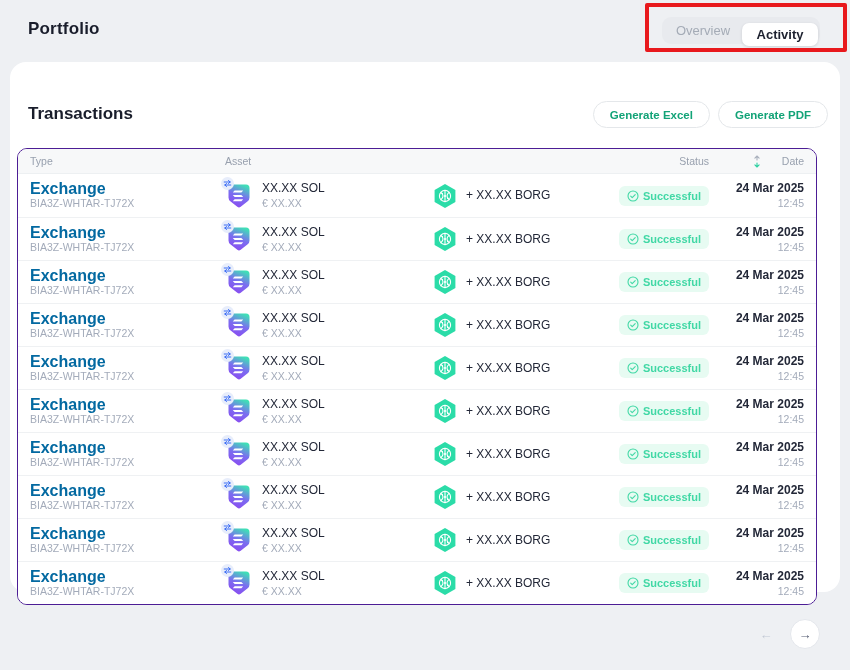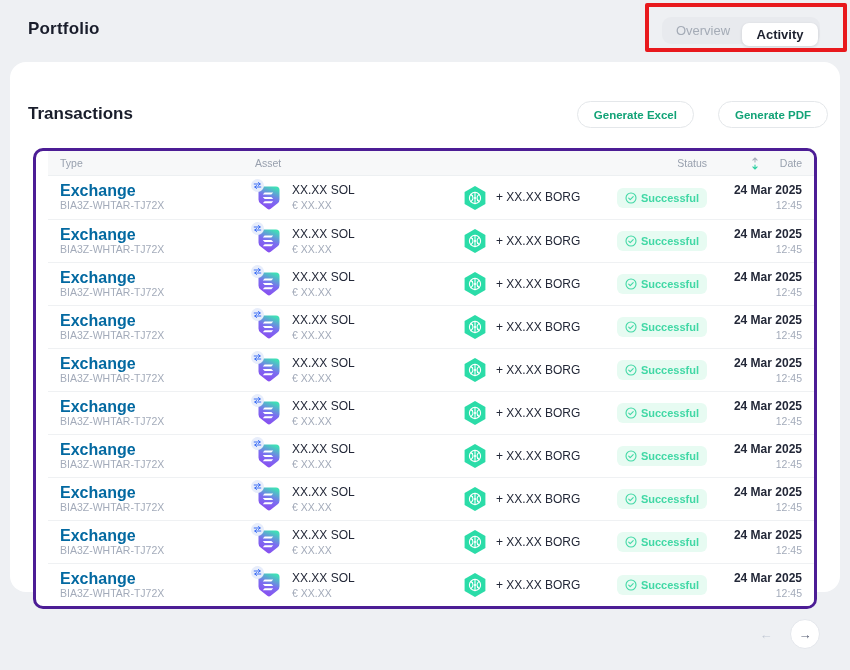--- a/index.html
+++ b/index.html
@@ -41,35 +41,34 @@
   
   .card {
     position:absolute; left:10px; top:62px; width:830px; height:530px;
     background:#fff; border-radius:16px;
   }
   .card-heading {
     position:absolute; left:18px; top:42px;
     font-size:17px; font-weight:800; color:#191d2b;
   }
   .export-buttons {
-    position:absolute; right:12px; top:39px; display:flex; gap:24px;
+    position:absolute; right:12px; top:39px; display:flex; gap:8px;
   }
   .pill-btn {
     height:27px; padding:0 16px; border-radius:14px;
     background:#fff; border:1px solid #e4e7ea;
     font-family:inherit; font-size:11.5px; font-weight:700; color:#12a377;
     display:flex; align-items:center; cursor:pointer;
   }
 
   
   .table {
-    position:absolute; left:23px; right:23px; top:86px;
-    border:3px solid #4c1d95; border-radius:10px; overflow:hidden;
+    position:absolute; left:7px; right:23px; top:86px;
+    border:1px solid #4c1d95; border-radius:10px; overflow:hidden;
     background:#fff;
-    padding-left:12px;
   }
   .grid-row {
     display:grid;
     grid-template-columns:195px 207px 1fr 95px 95px;
     align-items:center;
     padding:0 12px;
   }
   .thead {
     height:25px; background:#f7f8f9; border-bottom:1px solid #edf0f2;
   }

